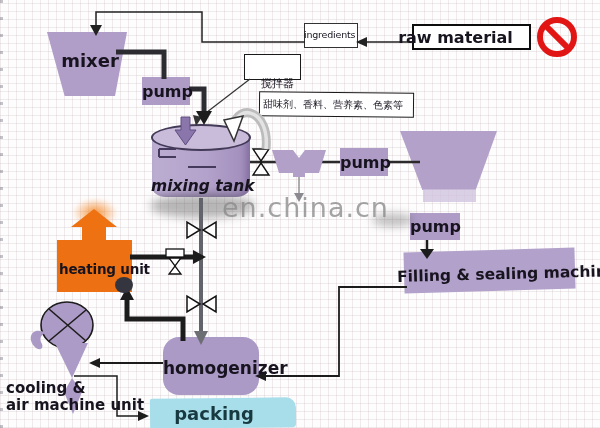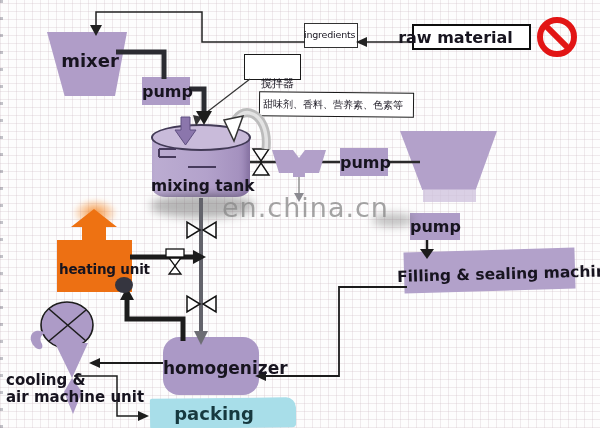--- a/index.html
+++ b/index.html
@@ -54,27 +54,27 @@
     background:repeating-linear-gradient(180deg, rgba(60,60,80,.6) 0 3px, transparent 3px 17px);}
   
   #pipes{position:absolute;left:0;top:0;z-index:2;pointer-events:none;}
   
   .lbl{position:absolute;z-index:3;font-weight:bold;color:#17141f;white-space:nowrap;}
   .l-mixer{left:60px;top:50px;width:60px;text-align:center;font-size:18px;}
   .l-pump{font-size:16px;text-align:right;}
   .l-pump1{left:142px;top:82px;width:48px;}
   .l-pump2{left:340px;top:153px;width:48px;}
   .l-pump3{left:410px;top:217px;width:50px;}
-  .l-tank{left:151px;top:177px;width:100px;text-align:center;font-size:15.5px;}
+  .l-tank{left:151px;top:177px;width:100px;text-align:center;font-size:15.5px;font-style:italic;}
   .l-homog{left:421px;top:152px;font-size:16px;}
   .l-fill{left:397px;top:265px;font-size:15.5px;transform:rotate(-1.5deg);}
   .l-steril{left:163px;top:358px;width:96px;text-align:center;font-size:17px;}
   .l-pack{left:158px;top:403px;width:112px;text-align:center;font-size:18px;color:#17393f;}
   .l-heat{left:59px;top:261px;font-size:13.5px;letter-spacing:-.2px;}
-  .l-cool{left:6px;top:372px;font-size:15px;line-height:17px;}
+  .l-cool{left:6px;top:380px;font-size:15px;line-height:17px;}
   .l-raw{left:396px;top:28px;width:119px;text-align:center;font-size:16px;}
   .l-ing{left:304px;top:29px;width:30px;text-align:center;font-size:9.5px;font-weight:normal;letter-spacing:-.2px;}
   .l-agit{left:244px;top:60px;width:67px;text-align:center;font-size:11px;font-weight:normal;margin-top:16px;}
   .l-add{left:263px;top:98px;width:150px;font-size:10px;font-weight:normal;transform:rotate(.6deg);}
   .l-wm{left:222px;top:192px;font-size:27px;font-weight:normal;letter-spacing:1px;
     color:rgba(138,138,138,.78);filter:blur(.4px);}
 </style>
 </head>
 <body>
 

